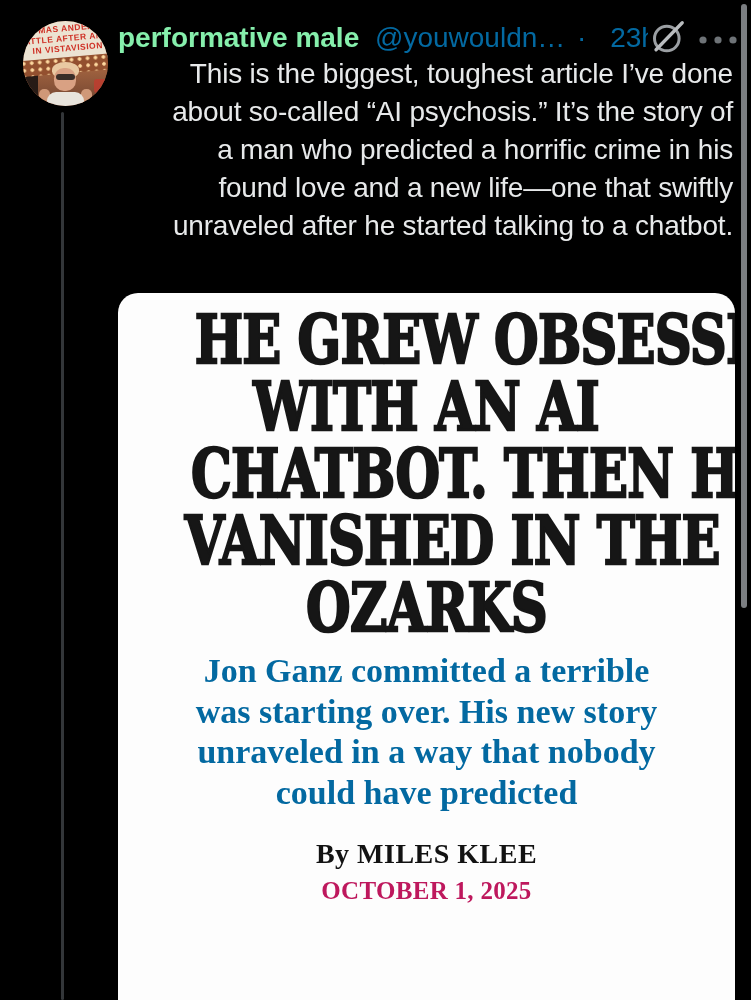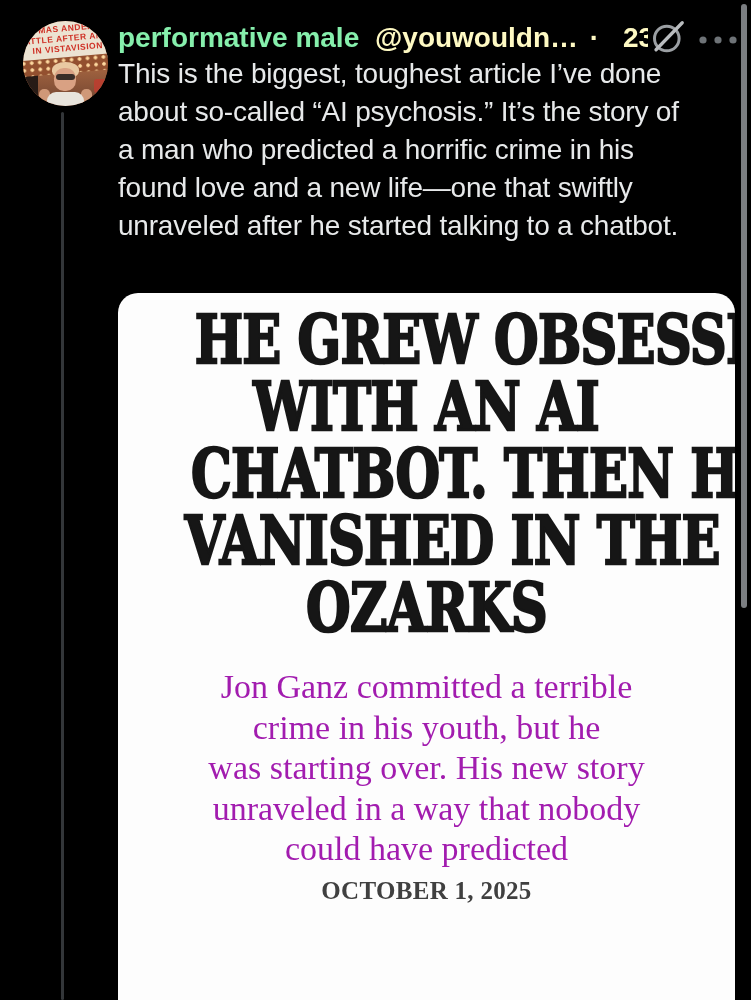--- a/index.html
+++ b/index.html
@@ -41,51 +41,51 @@
     border-radius:9px 9px 0 0;}
   .av-armL{position:absolute;left:16px;top:68px;width:11px;height:17px;background:#cf9878;border-radius:5px;}
   .av-armR{position:absolute;left:58px;top:68px;width:11px;height:17px;background:#cf9878;border-radius:5px;}
   
   .thread-line{position:absolute;left:61px;top:112px;width:3px;height:888px;
     background:#333639;border-radius:2px;}
   
   .header{position:absolute;left:118px;top:22px;width:530px;font-size:28px;
     white-space:nowrap;overflow:hidden;}
   .author{color:#86efac;font-weight:700;}
-  .handle,.sep,.time{color:#fef9c3;font-weight:700;}
+  .handle,.sep,.time{color:#0369a1;font-weight:400;}
   .handle{margin-left:8px;}
   .sep{margin-left:4px;}
   .time{margin-left:16px;}
   .icon-btn{position:absolute;background:none;border:0;padding:0;margin:0;cursor:pointer;line-height:0;}
   .grok-btn{left:650px;top:19px;width:36px;height:36px;}
   .more-btn{left:694px;top:30px;width:48px;height:20px;}
   
   .tweet-text{position:absolute;left:118px;top:55px;width:615px;color:#e7e9ea;
-    font-size:28px;line-height:38px;letter-spacing:-0.2px;}
+    font-size:28px;line-height:38px;letter-spacing:-0.2px;text-align:right;}
   .tweet-text div{white-space:nowrap;}
   
   .card{
     position:absolute;left:118px;top:293px;width:617px;height:707px;background:#fdfdfd;
     border-radius:20px 20px 0 0;text-align:center;cursor:pointer;overflow:hidden;
   }
   .headline{padding-top:13px;color:#161616;}
   .hl-line{height:67px;line-height:67px;white-space:nowrap;}
   .hl-inner{
     display:inline-block;font-family:"DejaVu Serif","Liberation Serif",serif;
     font-weight:700;font-size:64px;letter-spacing:-1px;
     -webkit-text-stroke:2.4px #161616;color:#161616;
     transform:scale(0.8,1.06);transform-origin:center;
   }
-  .dek{margin-top:26px;font-family:"Liberation Serif","DejaVu Serif",serif;
-    font-size:34px;line-height:40.5px;color:#a21caf;}
+  .dek{margin-top:10px;font-family:"Liberation Serif","DejaVu Serif",serif;
+    font-size:34px;line-height:40.5px;color:#0369a1;font-weight:bold;}
   .dek div{white-space:nowrap;}
   .byline{margin-top:25px;font-family:"Liberation Serif","DejaVu Serif",serif;
     font-weight:700;font-size:28px;color:#121212;letter-spacing:.5px;}
   .date{margin-top:7px;font-family:"Liberation Serif","DejaVu Serif",serif;
-    font-weight:700;font-size:25px;color:#404040;letter-spacing:.3px;}
+    font-weight:700;font-size:25px;color:#be185d;letter-spacing:.3px;}
   
   .scrollbar{position:absolute;left:741px;top:4px;width:6px;height:604px;
     background:#7b7e81;border-radius:3px;cursor:grab;}
 </style>
 </head>
 <body>
 
 <div class="page">
 
   <div class="avatar">
@@ -141,23 +141,23 @@
   <div class="card">
     <div class="headline">
       <div class="hl-line"><span class="hl-inner">HE GREW OBSESSED</span></div>
       <div class="hl-line"><span class="hl-inner">WITH AN AI</span></div>
       <div class="hl-line"><span class="hl-inner">CHATBOT. THEN HE</span></div>
       <div class="hl-line"><span class="hl-inner">VANISHED IN THE</span></div>
       <div class="hl-line"><span class="hl-inner">OZARKS</span></div>
     </div>
     <div class="dek">
       <div>Jon Ganz committed a terrible</div>
-      <div>crime in his youth, but he</div>
       <div>was starting over. His new story</div>
       <div>unraveled in a way that nobody</div>
       <div>could have predicted</div>
     </div>
+    <div class="byline">By MILES KLEE</div>
     <div class="date">OCTOBER 1, 2025</div>
   </div>
 
   <div class="scrollbar"></div>
 
 </div>
 
 </body></html>

